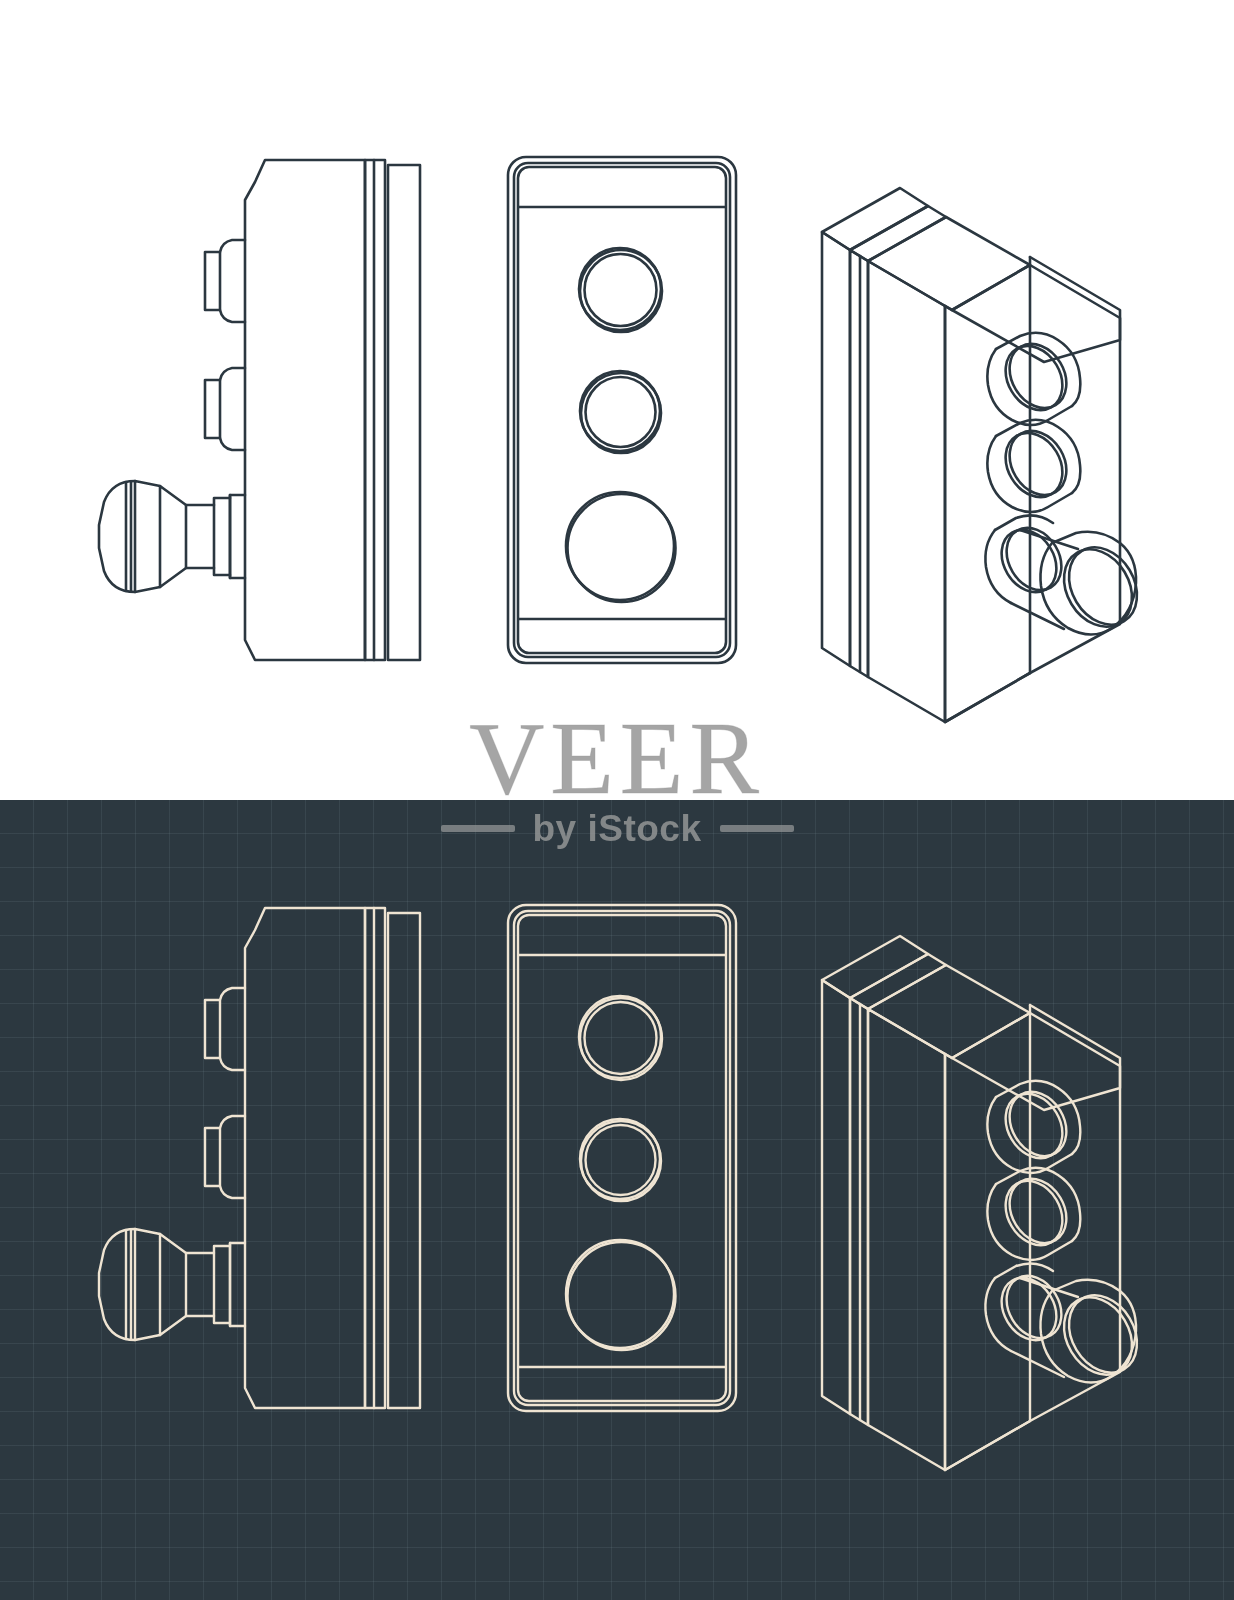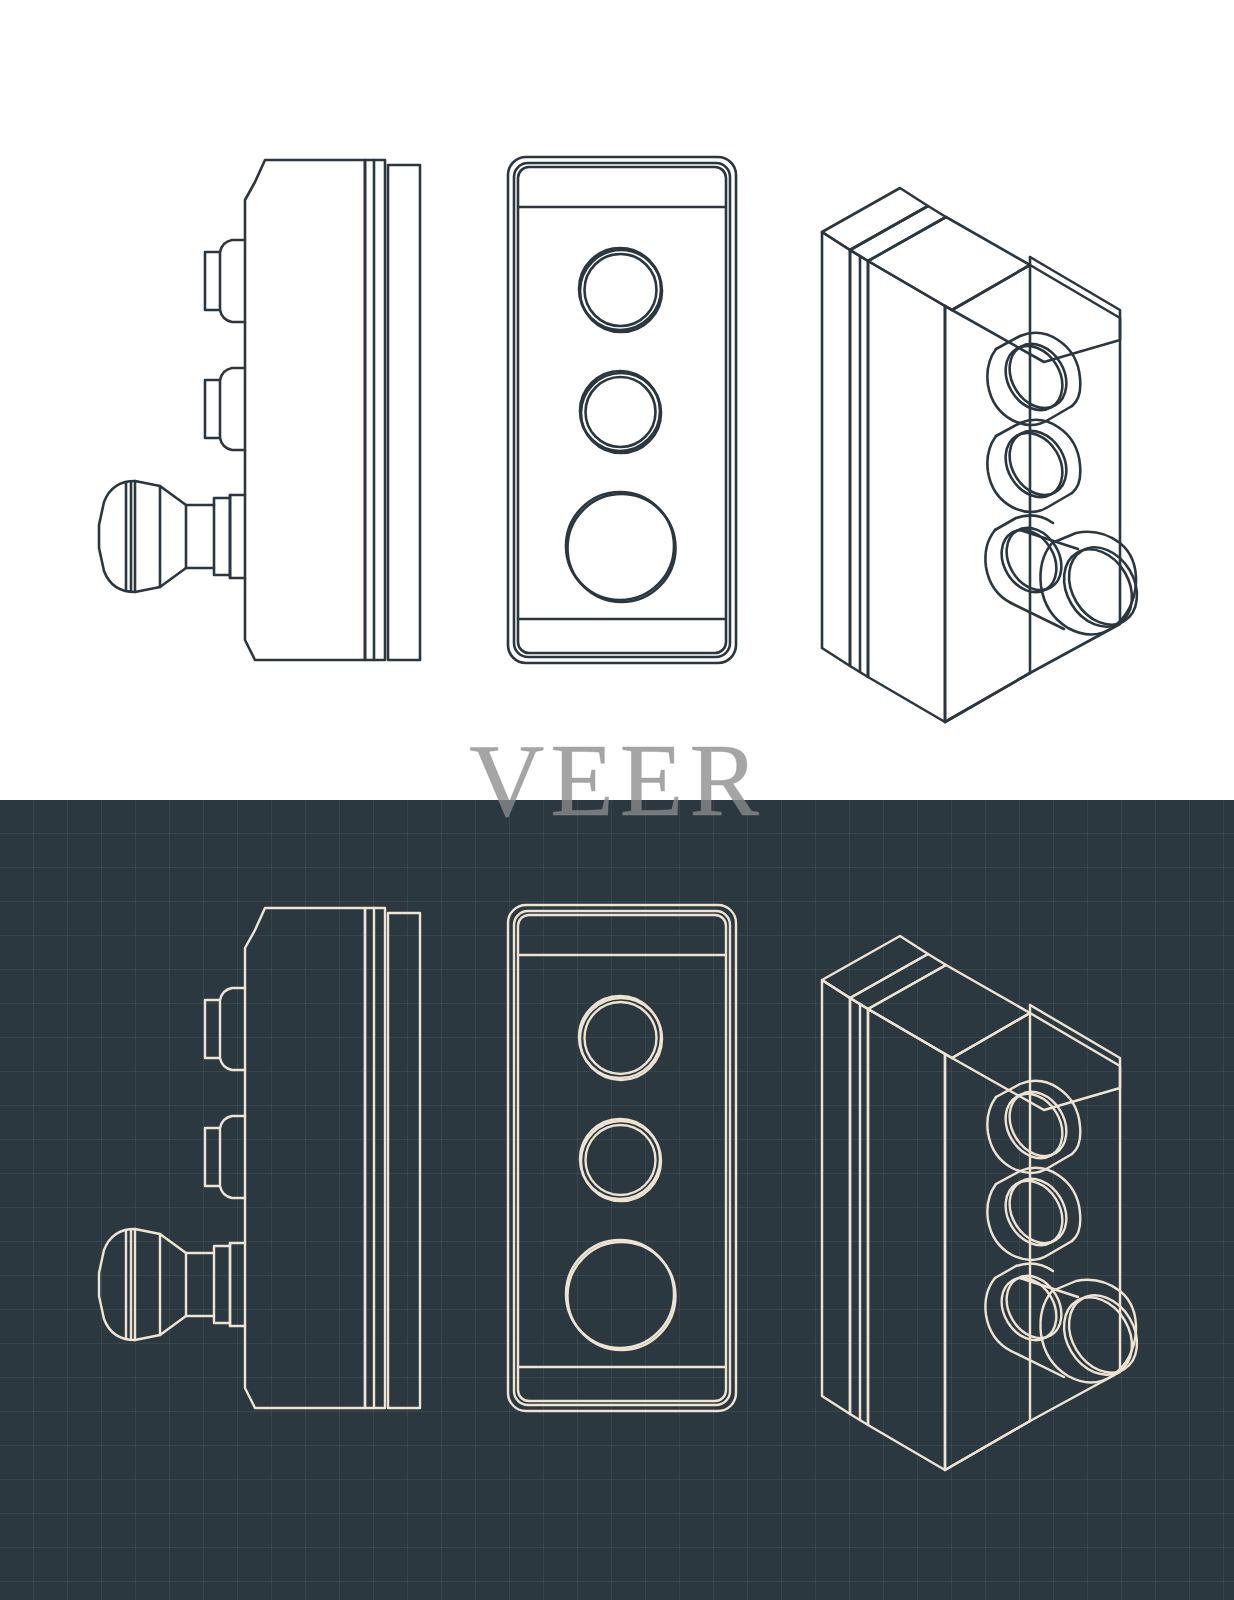--- a/index.html
+++ b/index.html
@@ -277,15 +277,20 @@
             </g>
           </g>
 
         </g>
       </svg>
     </div>
   </div>
 
   <div id="watermark">
     <div id="wm-word">VEER</div>
+    <div id="wm-sub">
+      <span class="dash"></span>
+      <span class="txt">by iStock</span>
+      <span class="dash"></span>
+    </div>
   </div>
 
 </div>
 
 </body></html>

